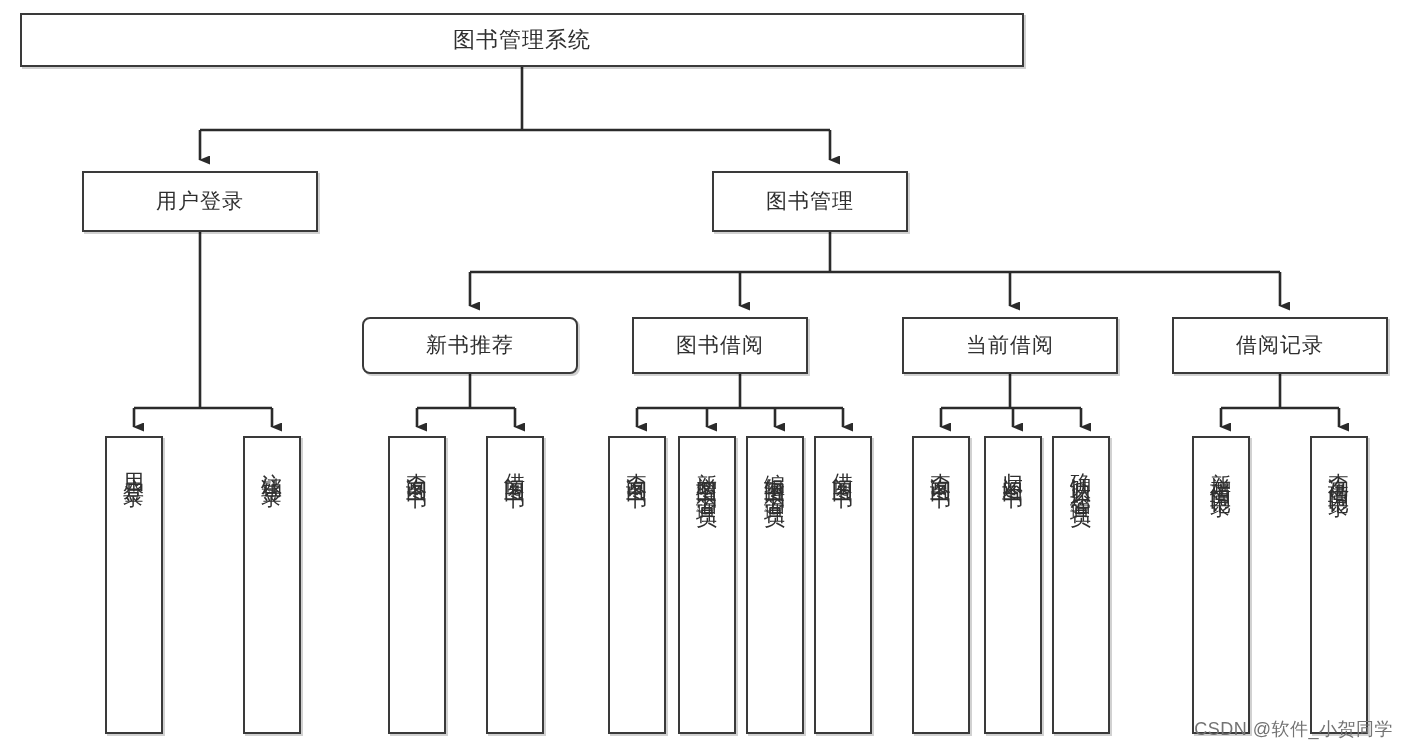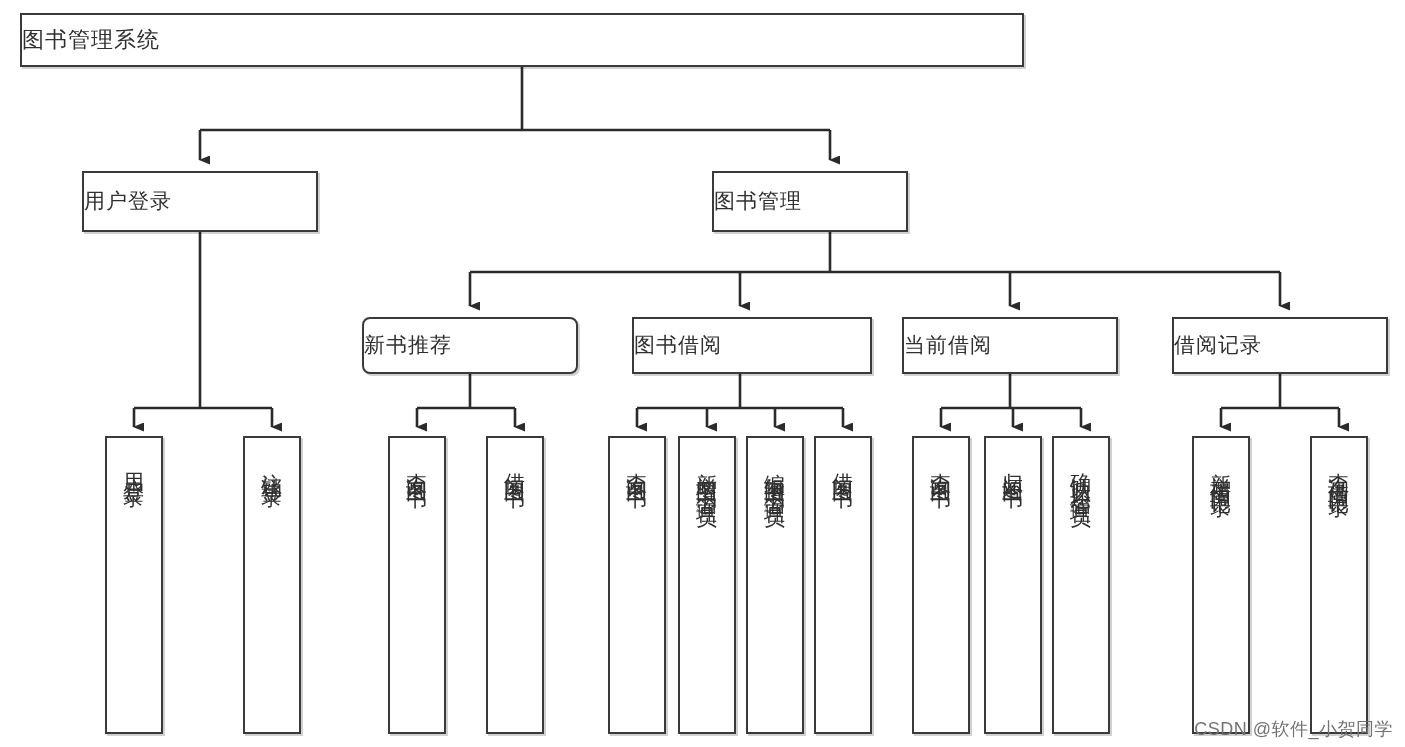--- a/index.html
+++ b/index.html
@@ -26,20 +26,21 @@
     pointer-events: none;
   }
   .node {
     position: absolute;
     box-sizing: border-box;
     background: #ffffff;
     border: 2px solid #3a3a3a;
     box-shadow: 2px 2px 0 0 rgba(0,0,0,0.18);
     display: flex;
     align-items: center;
+    justify-content: center;
     color: #2b2b2b;
   }
   .node-label {
     font-size: 21px;
     line-height: 1.15;
     letter-spacing: 1px;
     white-space: nowrap;
     color: #2f2f2f;
   }
   .node.root .node-label { font-size: 22px; }
@@ -130,21 +131,21 @@
   <div class="node" style="left:82px;top:171px;width:236px;height:61px;">
     <span class="node-label">用户登录</span>
   </div>
   <div class="node" style="left:712px;top:171px;width:196px;height:61px;">
     <span class="node-label">图书管理</span>
   </div>
 
   <div class="node" style="left:362px;top:317px;width:216px;height:57px;border-radius:8px;">
     <span class="node-label">新书推荐</span>
   </div>
-  <div class="node" style="left:632px;top:317px;width:240px;height:57px;">
+  <div class="node" style="left:632px;top:317px;width:176px;height:57px;">
     <span class="node-label">图书借阅</span>
   </div>
   <div class="node" style="left:902px;top:317px;width:216px;height:57px;">
     <span class="node-label">当前借阅</span>
   </div>
   <div class="node" style="left:1172px;top:317px;width:216px;height:57px;">
     <span class="node-label">借阅记录</span>
   </div>
 
   <div class="node leaf" style="left:105px;top:436px;width:58px;height:298px;">

